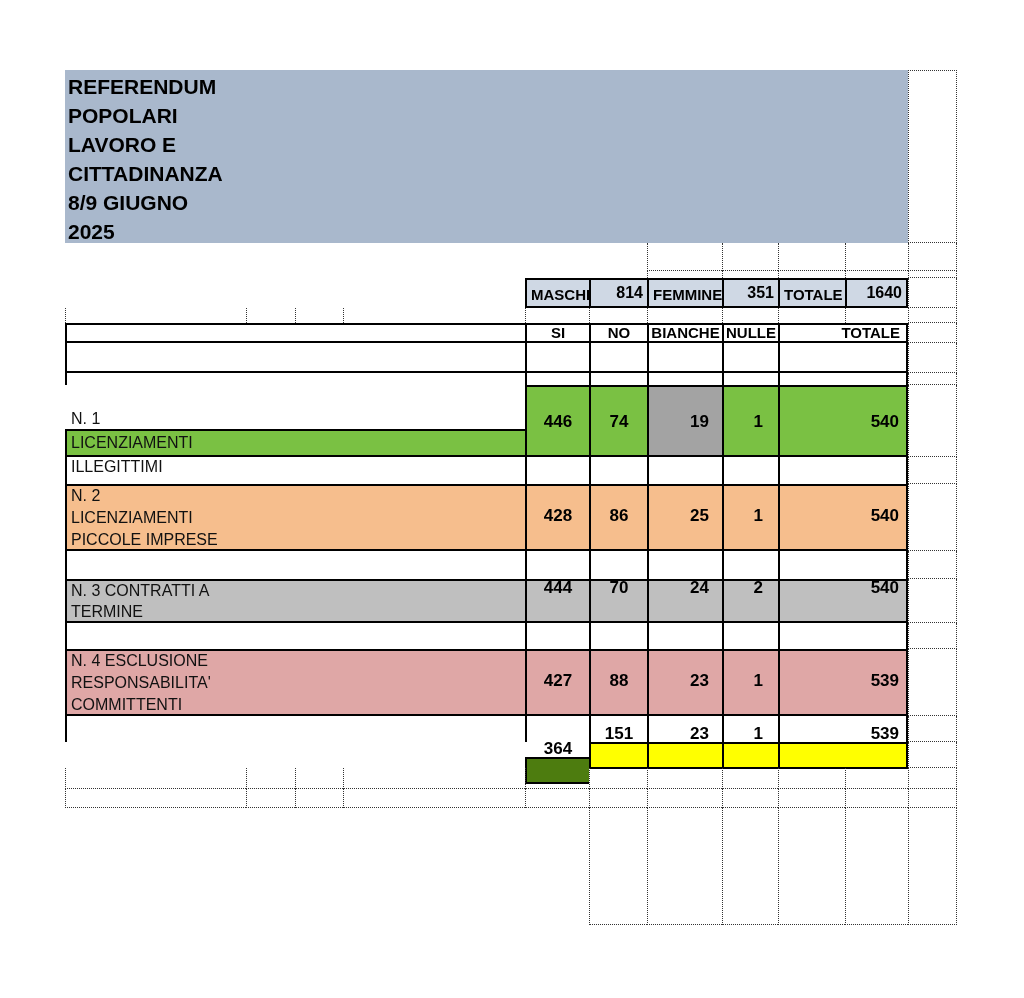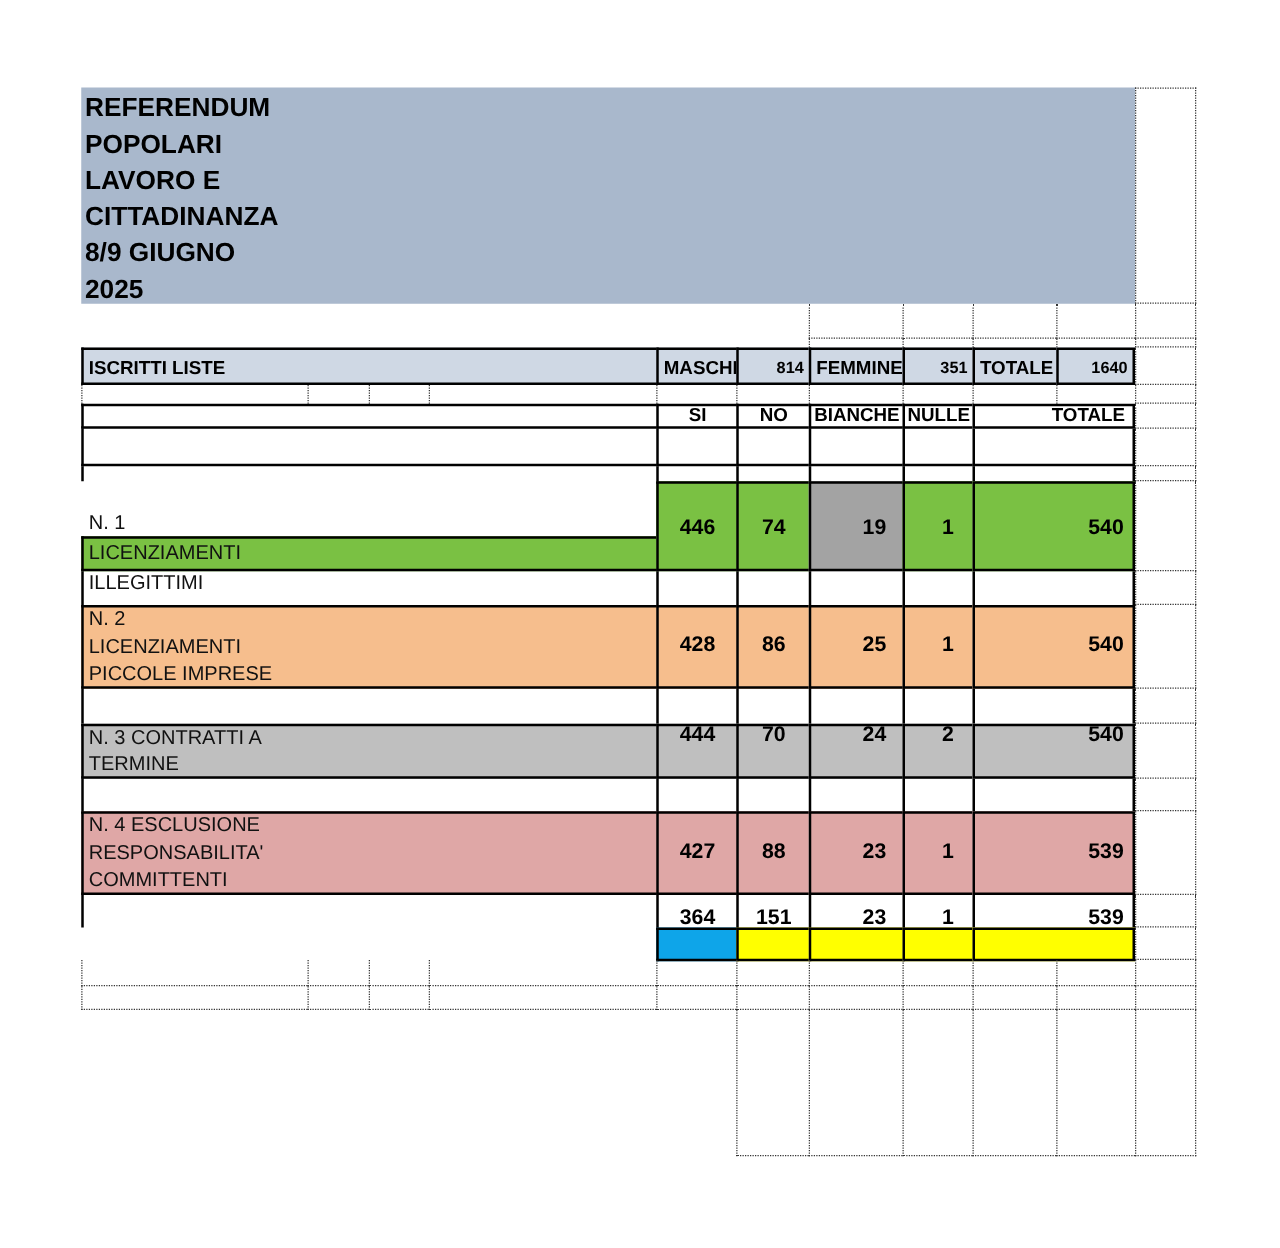--- a/index.html
+++ b/index.html
@@ -11,21 +11,21 @@
   .c{box-sizing:border-box;min-width:0;min-height:0;}
   
   .bl{border-left:2px solid #000}.br{border-right:2px solid #000}
   .bt{border-top:2px solid #000}.bb{border-bottom:2px solid #000}
   
   .dl{border-left:1px dotted #333}.dr{border-right:1px dotted #333}
   .dt{border-top:1px dotted #333}.db{border-bottom:1px dotted #333}
   .pre{white-space:pre-line;}
   .title{font-weight:700;font-size:21px;line-height:29px;padding:2px 0 0 3px;}
   .ilabel{display:flex;align-items:center;font-weight:700;font-size:15px;padding-left:4px;padding-top:2px;}
-  .inum{display:flex;align-items:center;justify-content:flex-end;font-weight:700;font-size:13px;padding-right:4px;}
+  .inum{display:flex;align-items:center;justify-content:flex-end;font-weight:700;font-size:16px;padding-right:4px;}
   .chead{display:flex;align-items:center;justify-content:center;font-weight:700;font-size:15px;padding-bottom:1px;}
   .cleft{justify-content:flex-start;padding-left:2px;}
   .cright{justify-content:flex-end;padding-right:6px;}
   .qlabel{display:flex;align-items:center;font-size:16px;padding-left:4px;color:#111;}
   .lh24{line-height:24px}.lh22{line-height:22px}.lh21{line-height:21px}
   .num{display:flex;align-items:flex-end;justify-content:center;font-weight:700;font-size:17px;padding-bottom:23px;}
   .nr{justify-content:flex-end;}
   .pr7{padding-right:7px}.pr13{padding-right:13px}.pr15{padding-right:15px}
   .footer{font-size:20px;line-height:29px;padding:3px 0 0 3px;}
 </style>
@@ -47,21 +47,20 @@
     <div class="c dl db" style="grid-area:2/8/3/9"></div>
     <div class="c dl db" style="grid-area:2/9/3/10"></div>
     <div class="c dl db" style="grid-area:2/10/3/11"></div>
     <div class="c dl dr db" style="grid-area:2/11/3/12"></div>
     <div class="c dl" style="grid-area:3/7/4/8"></div>
     <div class="c dl" style="grid-area:3/8/4/9"></div>
     <div class="c dl" style="grid-area:3/9/4/10"></div>
     <div class="c dl" style="grid-area:3/10/4/11"></div>
     <div class="c dl dr db" style="grid-area:3/11/4/12"></div>
 
-    <div class="c ilabel bl bt bb" style="grid-area: 4 / 1 / 5 / 5; background-color: rgb(207, 216, 228);">ISCRITTI LISTE</div>
     <div class="c ilabel bl bt bb" style="grid-area: 4 / 5 / 5 / 6; background-color: rgb(207, 216, 228);">MASCHI</div>
     <div class="c inum bl bt bb" style="grid-area: 4 / 6 / 5 / 7; background-color: rgb(207, 216, 228);">814</div>
     <div class="c ilabel bl bt bb" style="grid-area: 4 / 7 / 5 / 8; background-color: rgb(207, 216, 228);">FEMMINE</div>
     <div class="c inum bl bt bb" style="grid-area: 4 / 8 / 5 / 9; background-color: rgb(207, 216, 228);">351</div>
     <div class="c ilabel bl bt bb" style="grid-area: 4 / 9 / 5 / 10; background-color: rgb(207, 216, 228);">TOTALE</div>
     <div class="c inum bl br bt bb" style="grid-area: 4 / 10 / 5 / 11; background-color: rgb(207, 216, 228);">1640</div>
     <div class="c dl dr db" style="grid-area:4/11/5/12"></div>
 
     <div class="c dl" style="grid-area:5/1/6/2"></div>
     <div class="c dl" style="grid-area:5/2/6/3"></div>
@@ -163,21 +162,21 @@
     <div class="c dl dr db" style="grid-area:15/11/16/12"></div>
 
     <div class="c bl" style="grid-area:16/1/17/5"></div>
     <div class="c bl" style="grid-area:16/5/17/6"></div>
     <div class="c bl" style="grid-area:16/6/17/7"></div>
     <div class="c bl" style="grid-area:16/7/17/8"></div>
     <div class="c bl" style="grid-area:16/8/17/9"></div>
     <div class="c bl br" style="grid-area:16/9/17/11"></div>
     <div class="c dl dr db" style="grid-area:16/11/17/12"></div>
 
-    <div class="c num bl bt bb" style="grid-area: 17 / 5 / 18 / 6; background-color: #0ea5e9;">364</div>
+    <div class="c num bl bt bb" style="grid-area: 17 / 5 / 18 / 6; background-color: #4d7c0f; margin-top: 15px;">364</div>
     <div class="c num bl bt bb" style="grid-area: 17 / 6 / 18 / 7; background-color: rgb(255, 255, 0);">151</div>
     <div class="c num nr pr13 bl bt bb" style="grid-area: 17 / 7 / 18 / 8; background-color: rgb(255, 255, 0);">23</div>
     <div class="c num nr pr15 bl bt bb" style="grid-area: 17 / 8 / 18 / 9; background-color: rgb(255, 255, 0);">1</div>
     <div class="c num nr pr7 bl br bt bb" style="grid-area: 17 / 9 / 18 / 11; background-color: rgb(255, 255, 0);">539</div>
     <div class="c dl dr db" style="grid-area:17/11/18/12"></div>
 
     <div class="c dl db" style="grid-area:18/1/19/2"></div>
     <div class="c dl db" style="grid-area:18/2/19/3"></div>
     <div class="c dl db" style="grid-area:18/3/19/4"></div>
     <div class="c dl db" style="grid-area:18/4/19/5"></div>

